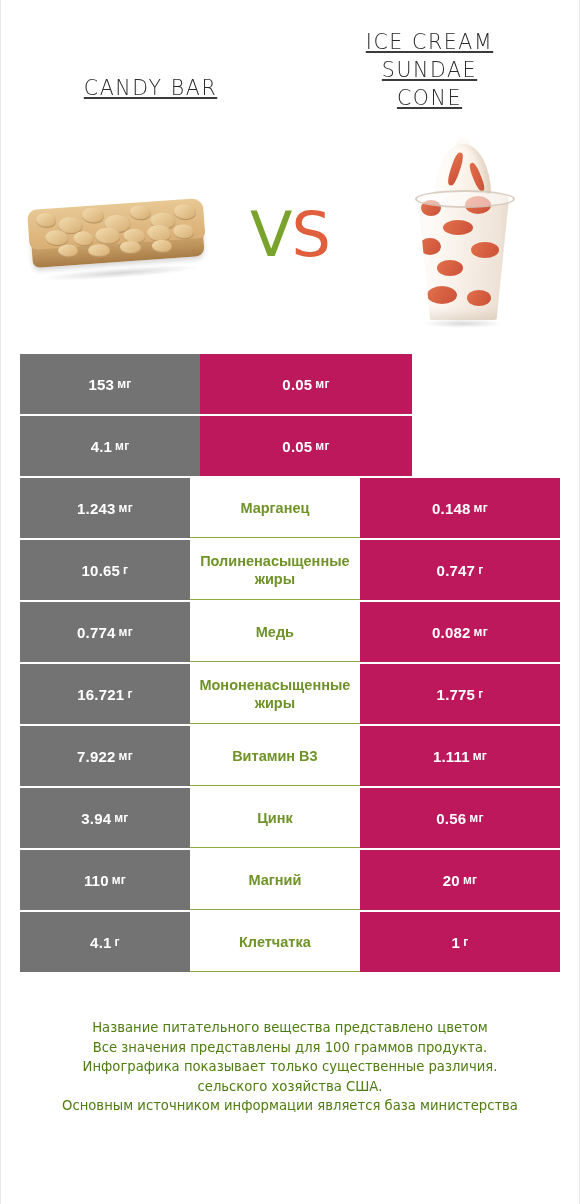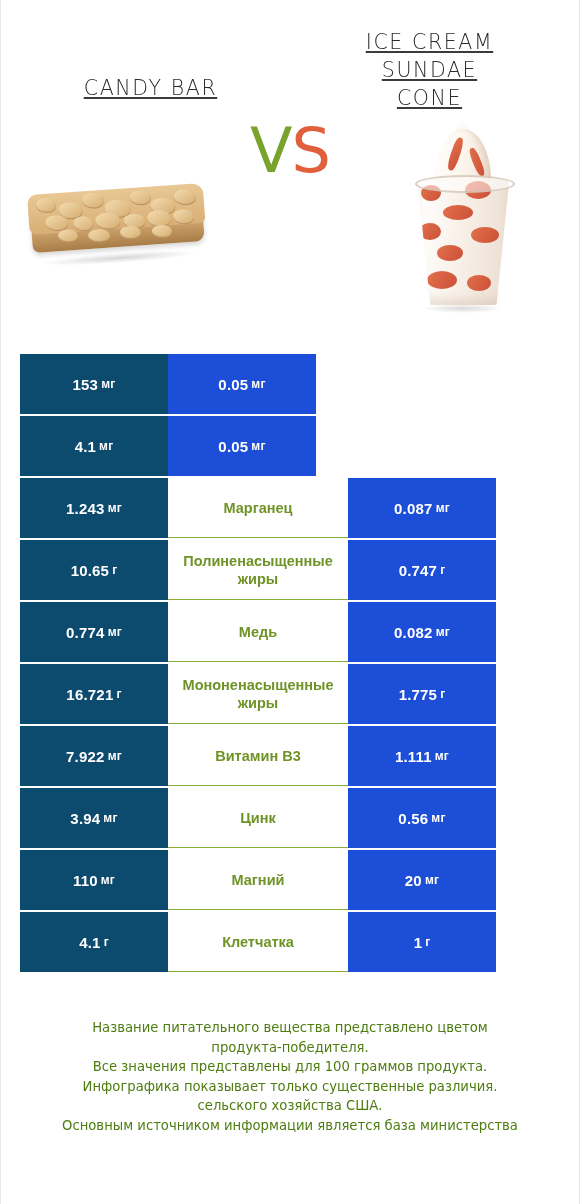--- a/index.html
+++ b/index.html
@@ -51,20 +51,21 @@
     text-transform: uppercase;
     margin: 0;
     white-space: pre-line;
   }
 
   
   .images {
     position: relative;
     height: 230px;
     display: flex;
+    align-items: center;
     justify-content: center;
   }
   .img-slot {
     width: 232px;
     height: 200px;
     display: flex;
     align-items: center;
     justify-content: center;
     position: relative;
   }
@@ -184,22 +185,22 @@
     margin-bottom: 2px;
   }
   .cell {
     display: flex;
     align-items: center;
     justify-content: center;
     box-sizing: border-box;
     text-align: center;
   }
   .cell.left-val {
-    width: 148px;
-    background: #0c4a6e;
+    width: 180px;
+    background: #737373;
     color: #ffffff;
     font-size: 15px;
     font-weight: 700;
     letter-spacing: .2px;
   }
   .cell.label {
     width: 180px;
     background: #ffffff;
     color: #6f9327;
     font-size: 14.5px;
@@ -212,22 +213,22 @@
   }
   .cell.label .lbl-inner {
     display: block;
     width: 100%;
     white-space: normal;
     word-break: keep-all;
     max-height: 40px;
     overflow: hidden;
   }
   .cell.right-val {
-    width: 148px;
-    background: #1d4ed8;
+    width: 212px;
+    background: #be185d;
     color: #ffffff;
     font-size: 15px;
     font-weight: 700;
     letter-spacing: .2px;
   }
   .unit {
     font-size: 12px;
     font-weight: 700;
     margin-left: 3px;
   }
@@ -335,21 +336,21 @@
       </div>
       <div class="row">
         <div class="cell left-val">
           <span>1.243</span>
           <span class="unit">мг</span>
         </div>
         <div class="cell label">
           <span class="lbl-inner">Марганец</span>
         </div>
         <div class="cell right-val">
-          <span>0.087</span>
+          <span>0.148</span>
           <span class="unit">мг</span>
         </div>
       </div>
       <div class="row">
         <div class="cell left-val">
           <span>10.65</span>
           <span class="unit">г</span>
         </div>
         <div class="cell label">
           <span class="lbl-inner">Полиненасыщенные жиры</span>
@@ -434,20 +435,19 @@
         </div>
         <div class="cell right-val">
           <span>1</span>
           <span class="unit">г</span>
         </div>
       </div>
     </div>
 
   <div class="footer">
     <p>Название питательного вещества представлено цветом</p>
-    <p>продукта-победителя.</p>
     <p>Все значения представлены для 100 граммов продукта.</p>
     <p>Инфографика показывает только существенные различия.</p>
     <p>сельского хозяйства США.</p>
     <p>Основным источником информации является база министерства</p>
   </div>
 
 </div>
 
 </body></html>

